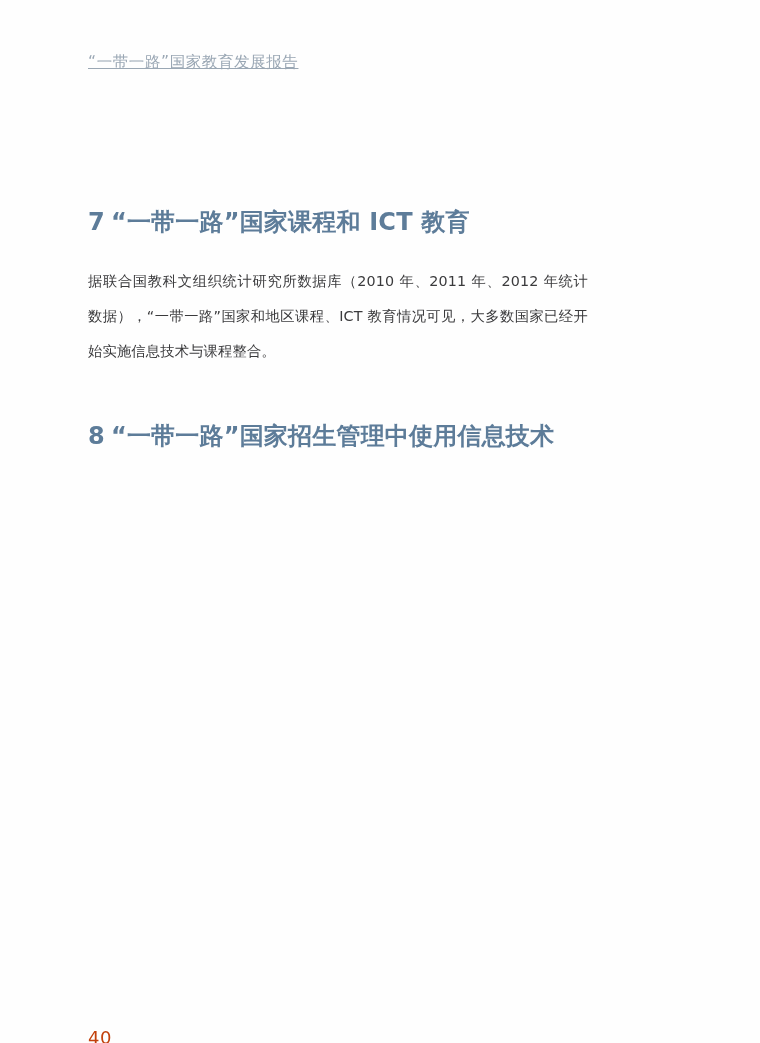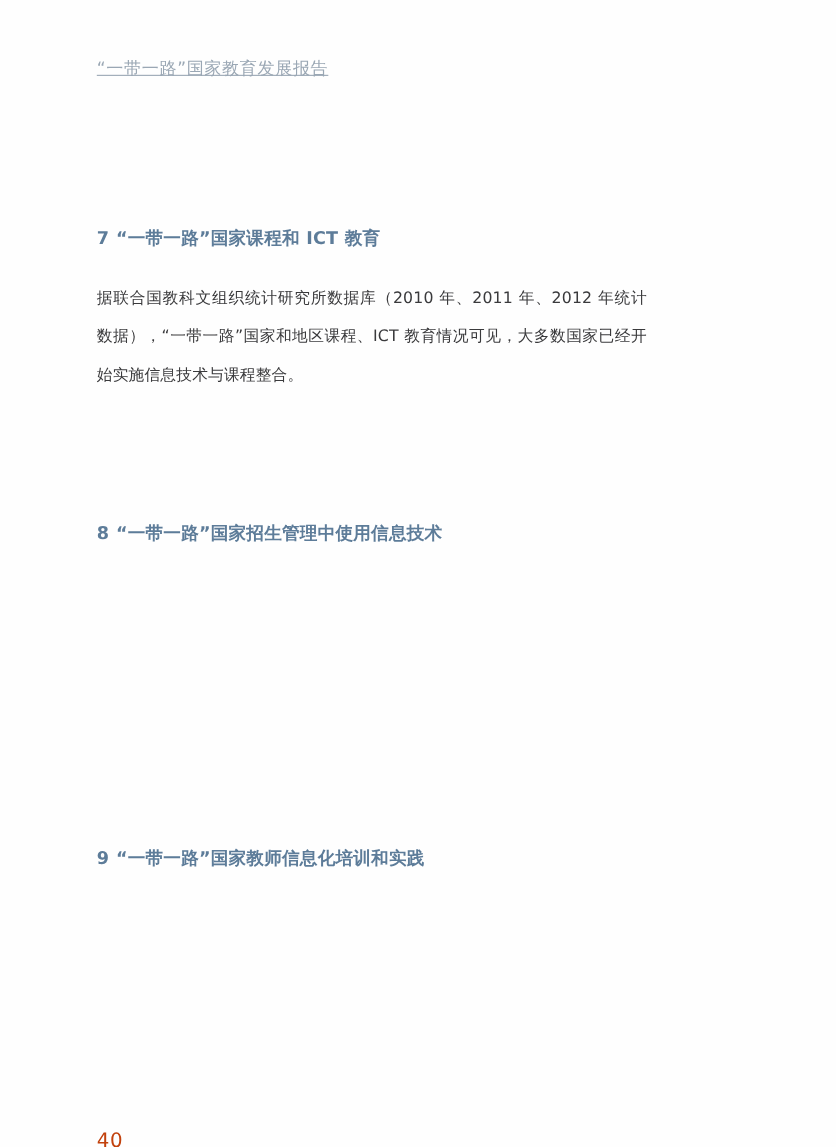--- a/index.html
+++ b/index.html
@@ -41,26 +41,26 @@
     left: 88px;
     top: 206px;
     width: 500px;
   }
 
   .section {
     margin: 0 0 0 0;
   }
 
   .section + .section {
-    margin-top: 78px;
+    margin-top: 24px;
   }
 
   .sec-heading {
     color: #5d7c99;
-    font-size: 16px;
+    font-size: 24px;
     font-weight: 700;
     letter-spacing: 0.2px;
     line-height: 1.35;
     margin: 0 0 26px 0;
     white-space: nowrap;
   }
   .sec-heading .num {
     margin-right: 6px;
   }
 
@@ -105,20 +105,19 @@
     <div class="section" id="section-7">
       <h2 class="sec-heading"><span class="num">7</span><span>“一带一路”国家课程和 ICT 教育</span></h2>
       <p class="sec-body">据联合国教科文组织统计研究所数据库（2010 年、2011 年、2012 年统计数据），“一带一路”国家和地区课程、ICT 教育情况可见，大多数国家已经开始实施信息技术与课程整合。</p>
     </div>
 
     <div class="section" id="section-8">
       <h2 class="sec-heading"><span class="num">8</span><span>“一带一路”国家招生管理中使用信息技术</span></h2>
     </div>
 
     <div class="section" id="section-9">
-      <h2 class="sec-heading"><span class="num">9</span><span>“一带一路”国家教师信息化培训和实践</span></h2>
     </div>
 
   </div>
 
   <div class="folio">40</div>
 
 </div>
 
 </body></html>

